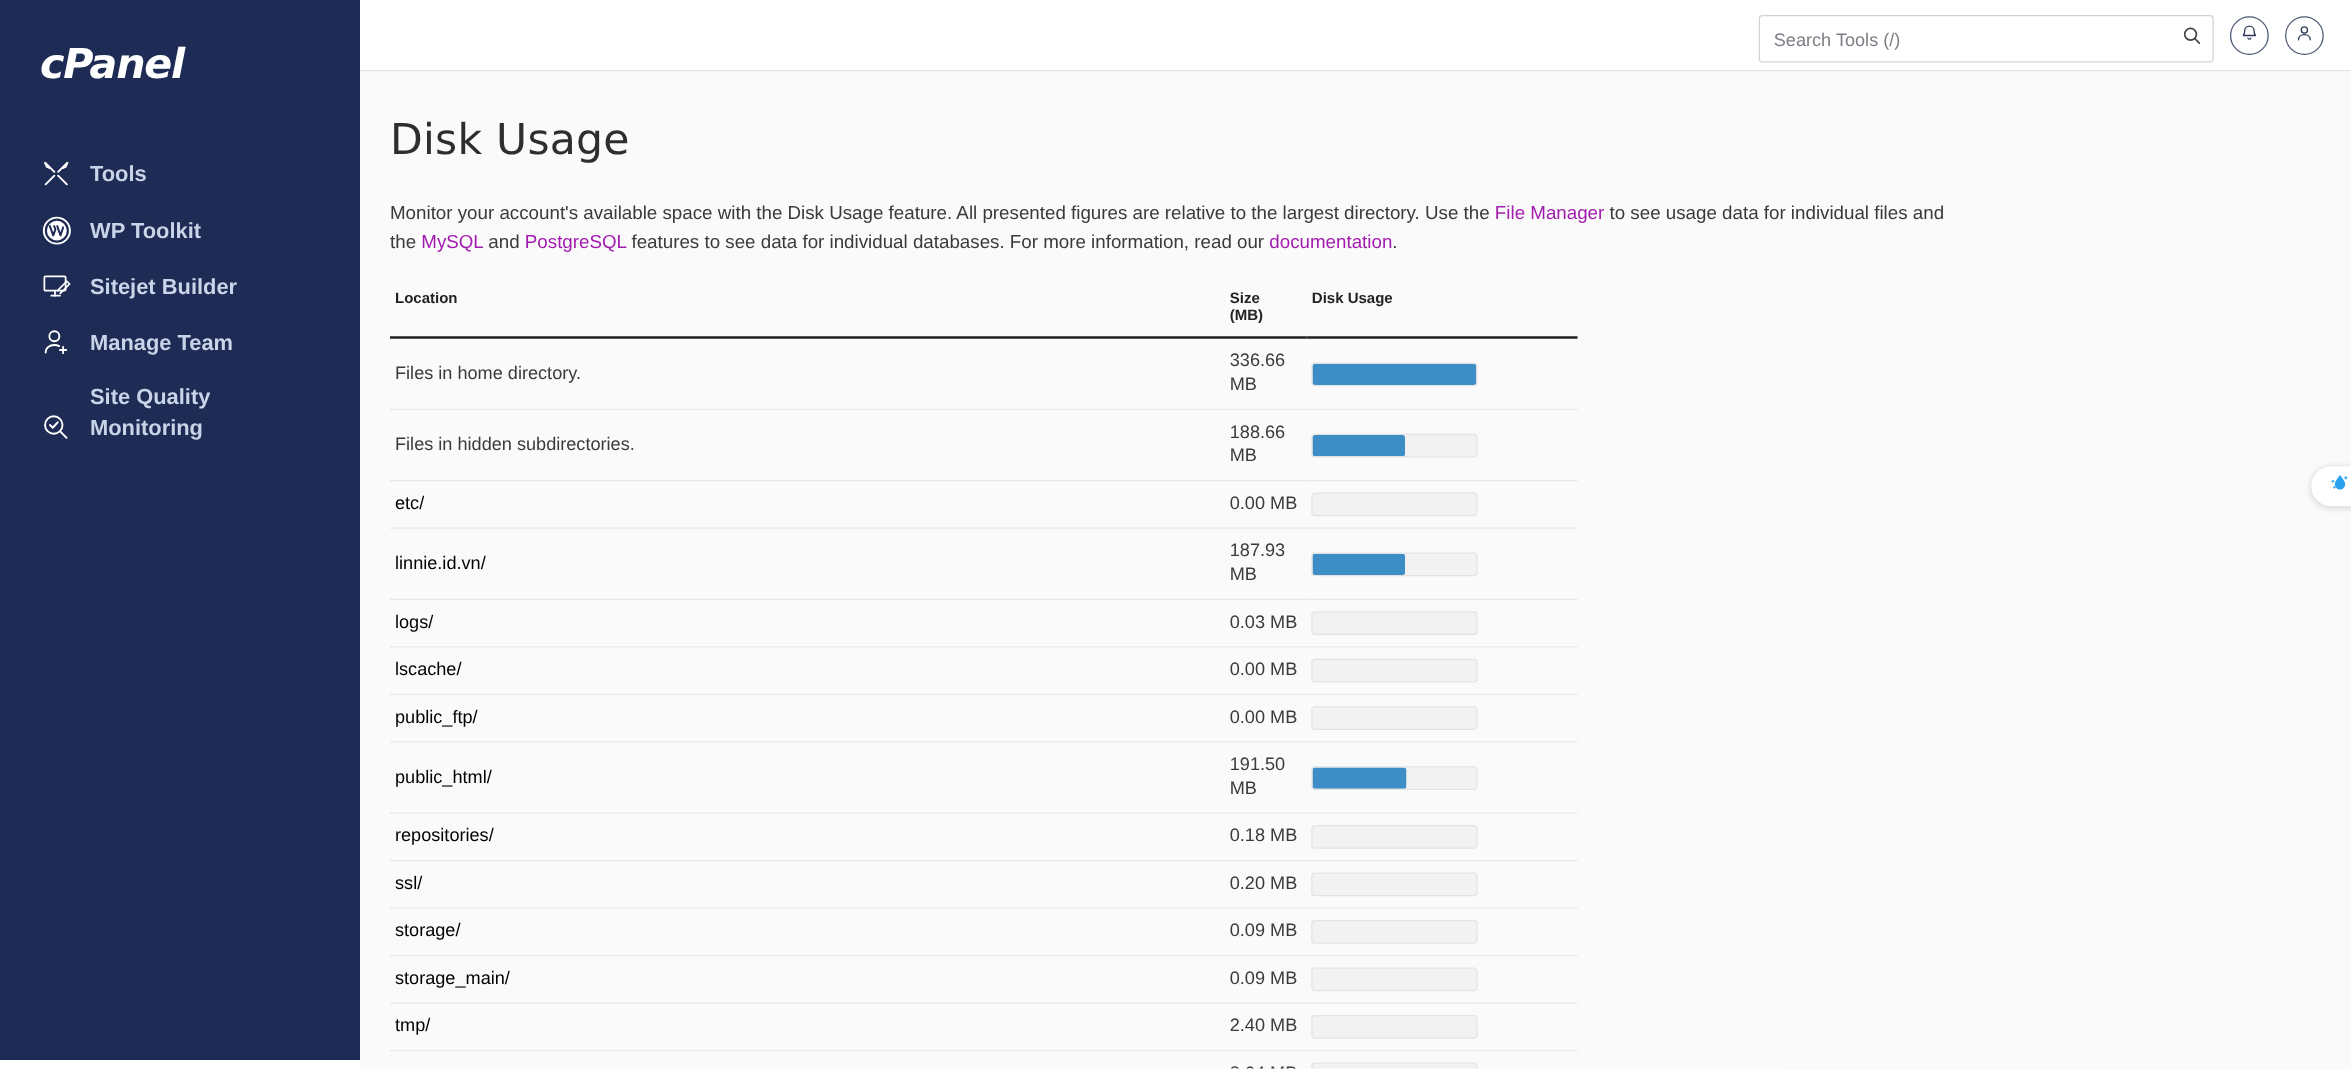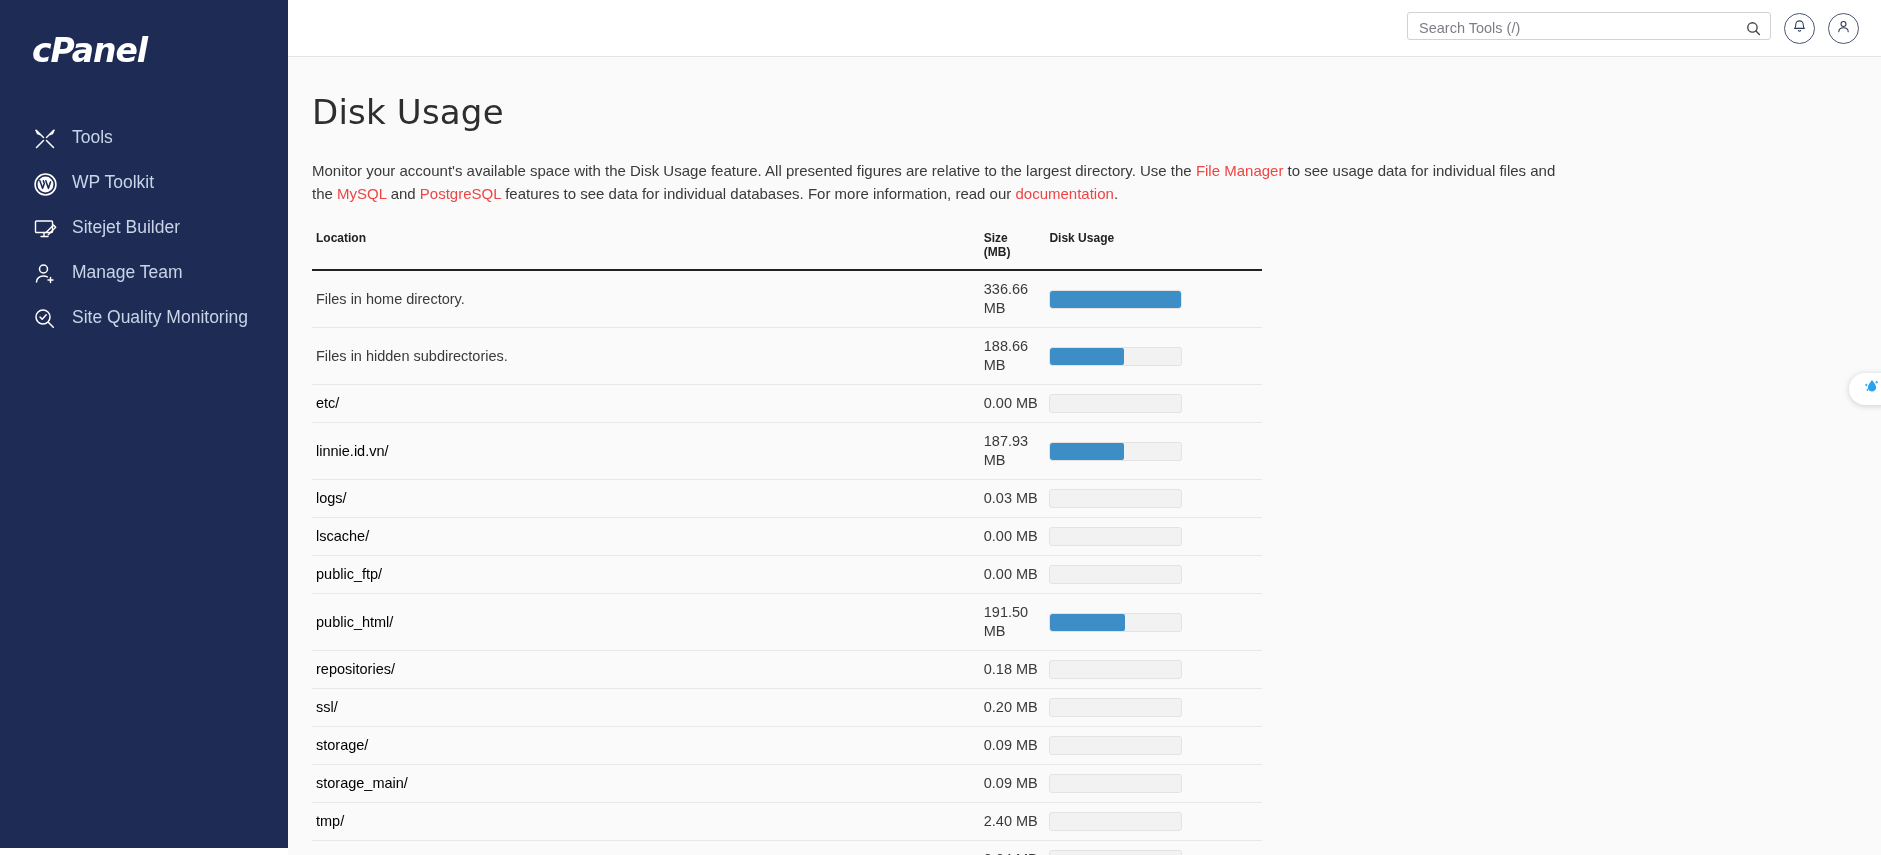--- a/index.html
+++ b/index.html
@@ -33,24 +33,25 @@
     font-weight: 700;
     font-style: italic;
     color: #ffffff;
     letter-spacing: -1px;
     line-height: 1;
     height: 40px;
   }
   .nav { margin-top: 42px; }
   .nav-item {
     display: flex;
-    align-items: flex-start;
+    align-items: flex-end;
     padding: 9px 20px 9px 30px;
     cursor: pointer;
     text-decoration: none;
+    font-weight: bold;
   }
   .nav-icon {
     width: 30px;
     min-width: 30px;
     height: 26px;
     display: flex;
     align-items: center;
     justify-content: center;
     margin-right: 12px;
     margin-top: 1px;
@@ -81,21 +82,21 @@
     justify-content: flex-end;
     padding-right: 22px;
   }
   .search-wrap {
     position: relative;
     width: 364px;
     height: 32px;
   }
   .search-input {
     width: 100%;
-    height: 28px;
+    height: 38px;
     border: 1px solid #cfd2d6;
     border-radius: 3px;
     padding: 4px 34px 0 11px;
     font-size: 14.5px;
     color: #444;
     font-family: "Liberation Sans", sans-serif;
     background: #fff;
     outline: none;
   }
   .search-input::placeholder { color: #7b7f85; }
@@ -140,21 +141,21 @@
     line-height: 42px;
   }
   .desc {
     font-size: 15px;
     color: #3a3a3a;
     line-height: 23px;
     max-width: 1258px;
     margin-bottom: 18px;
   }
   .desc a {
-    color: #ef4444;
+    color: #a21caf;
     text-decoration: none;
   }
 
   
   .table-wrap { width: 950px; }
   table.disk {
     width: 950px;
     border-collapse: collapse;
     table-layout: fixed;
   }

